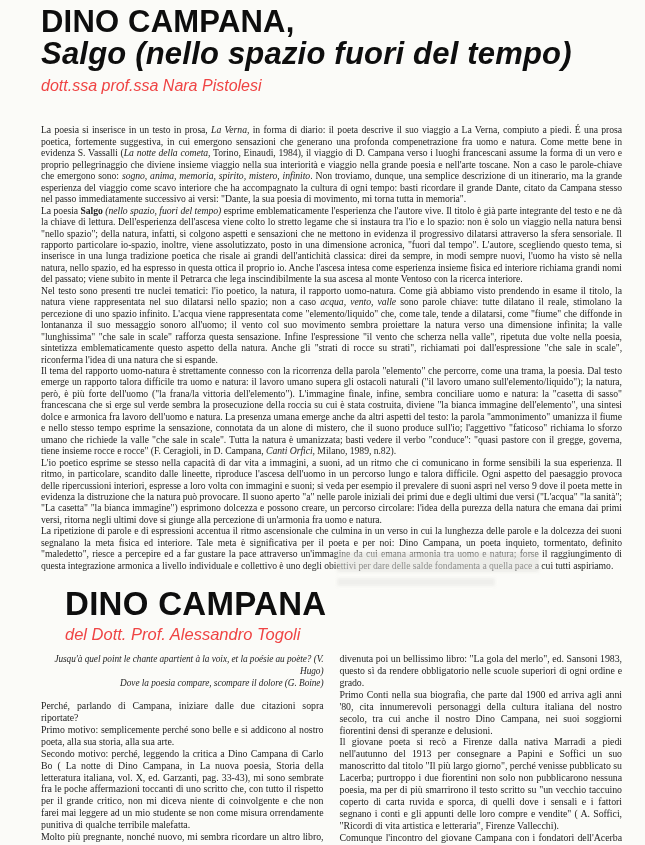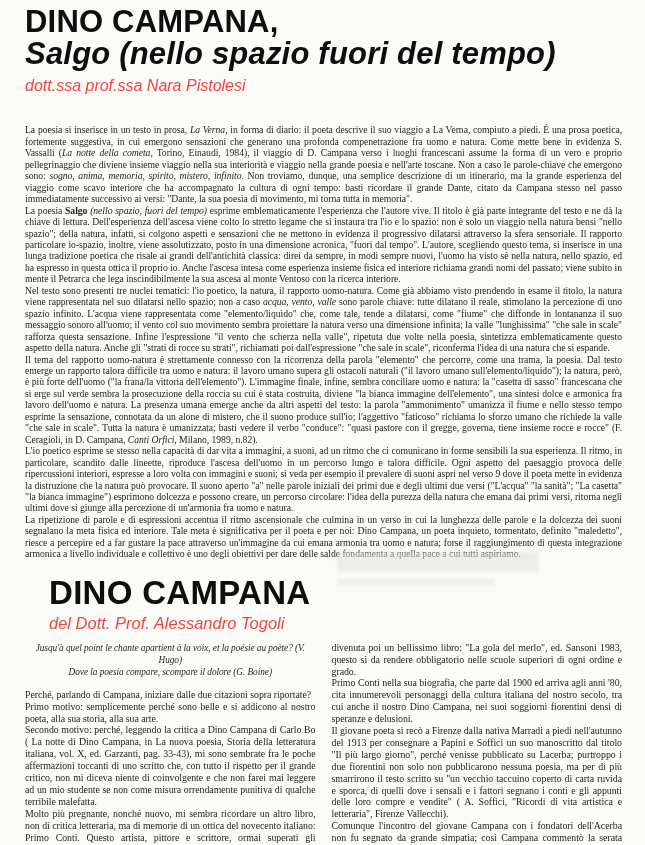--- a/index.html
+++ b/index.html
@@ -3,21 +3,21 @@
 <meta charset="utf-8">
 <style>
   html,body{margin:0;padding:0;}
   .page{
     position:relative;
     width:645px;height:845px;
     background:#fbfbf8;
     color:#1c1c1c;
     overflow:hidden;
     box-sizing:border-box;
-    padding:6px 23px 0 25px;
+    padding:6px 23px 0 41px;
     font-family:"Liberation Serif", serif;
   }
   
   .a1-title{
     font-family:"Liberation Sans", sans-serif;
     font-weight:bold;
     font-size:31px;
     line-height:1.04;
     color:#0e0e0e;
     letter-spacing:.2px;
@@ -73,21 +73,21 @@
     color:#1e1e1e;
   }
   .col{flex:1 1 0; min-width:0;}
   .col p{margin:0;}
   .epigraph{
     font-style:italic;
     font-size:9.3px;
     line-height:12px;
     margin-bottom:11px;
   }
-  .epigraph div{text-align:center;}
+  .epigraph div{text-align:right;}
   
   .ghost{
     position:absolute;
     left:337px; top:552px;
     width:288px; height:62px;
     opacity:.55;
     filter:blur(1.6px);
     z-index:1;
     pointer-events:none;
   }

